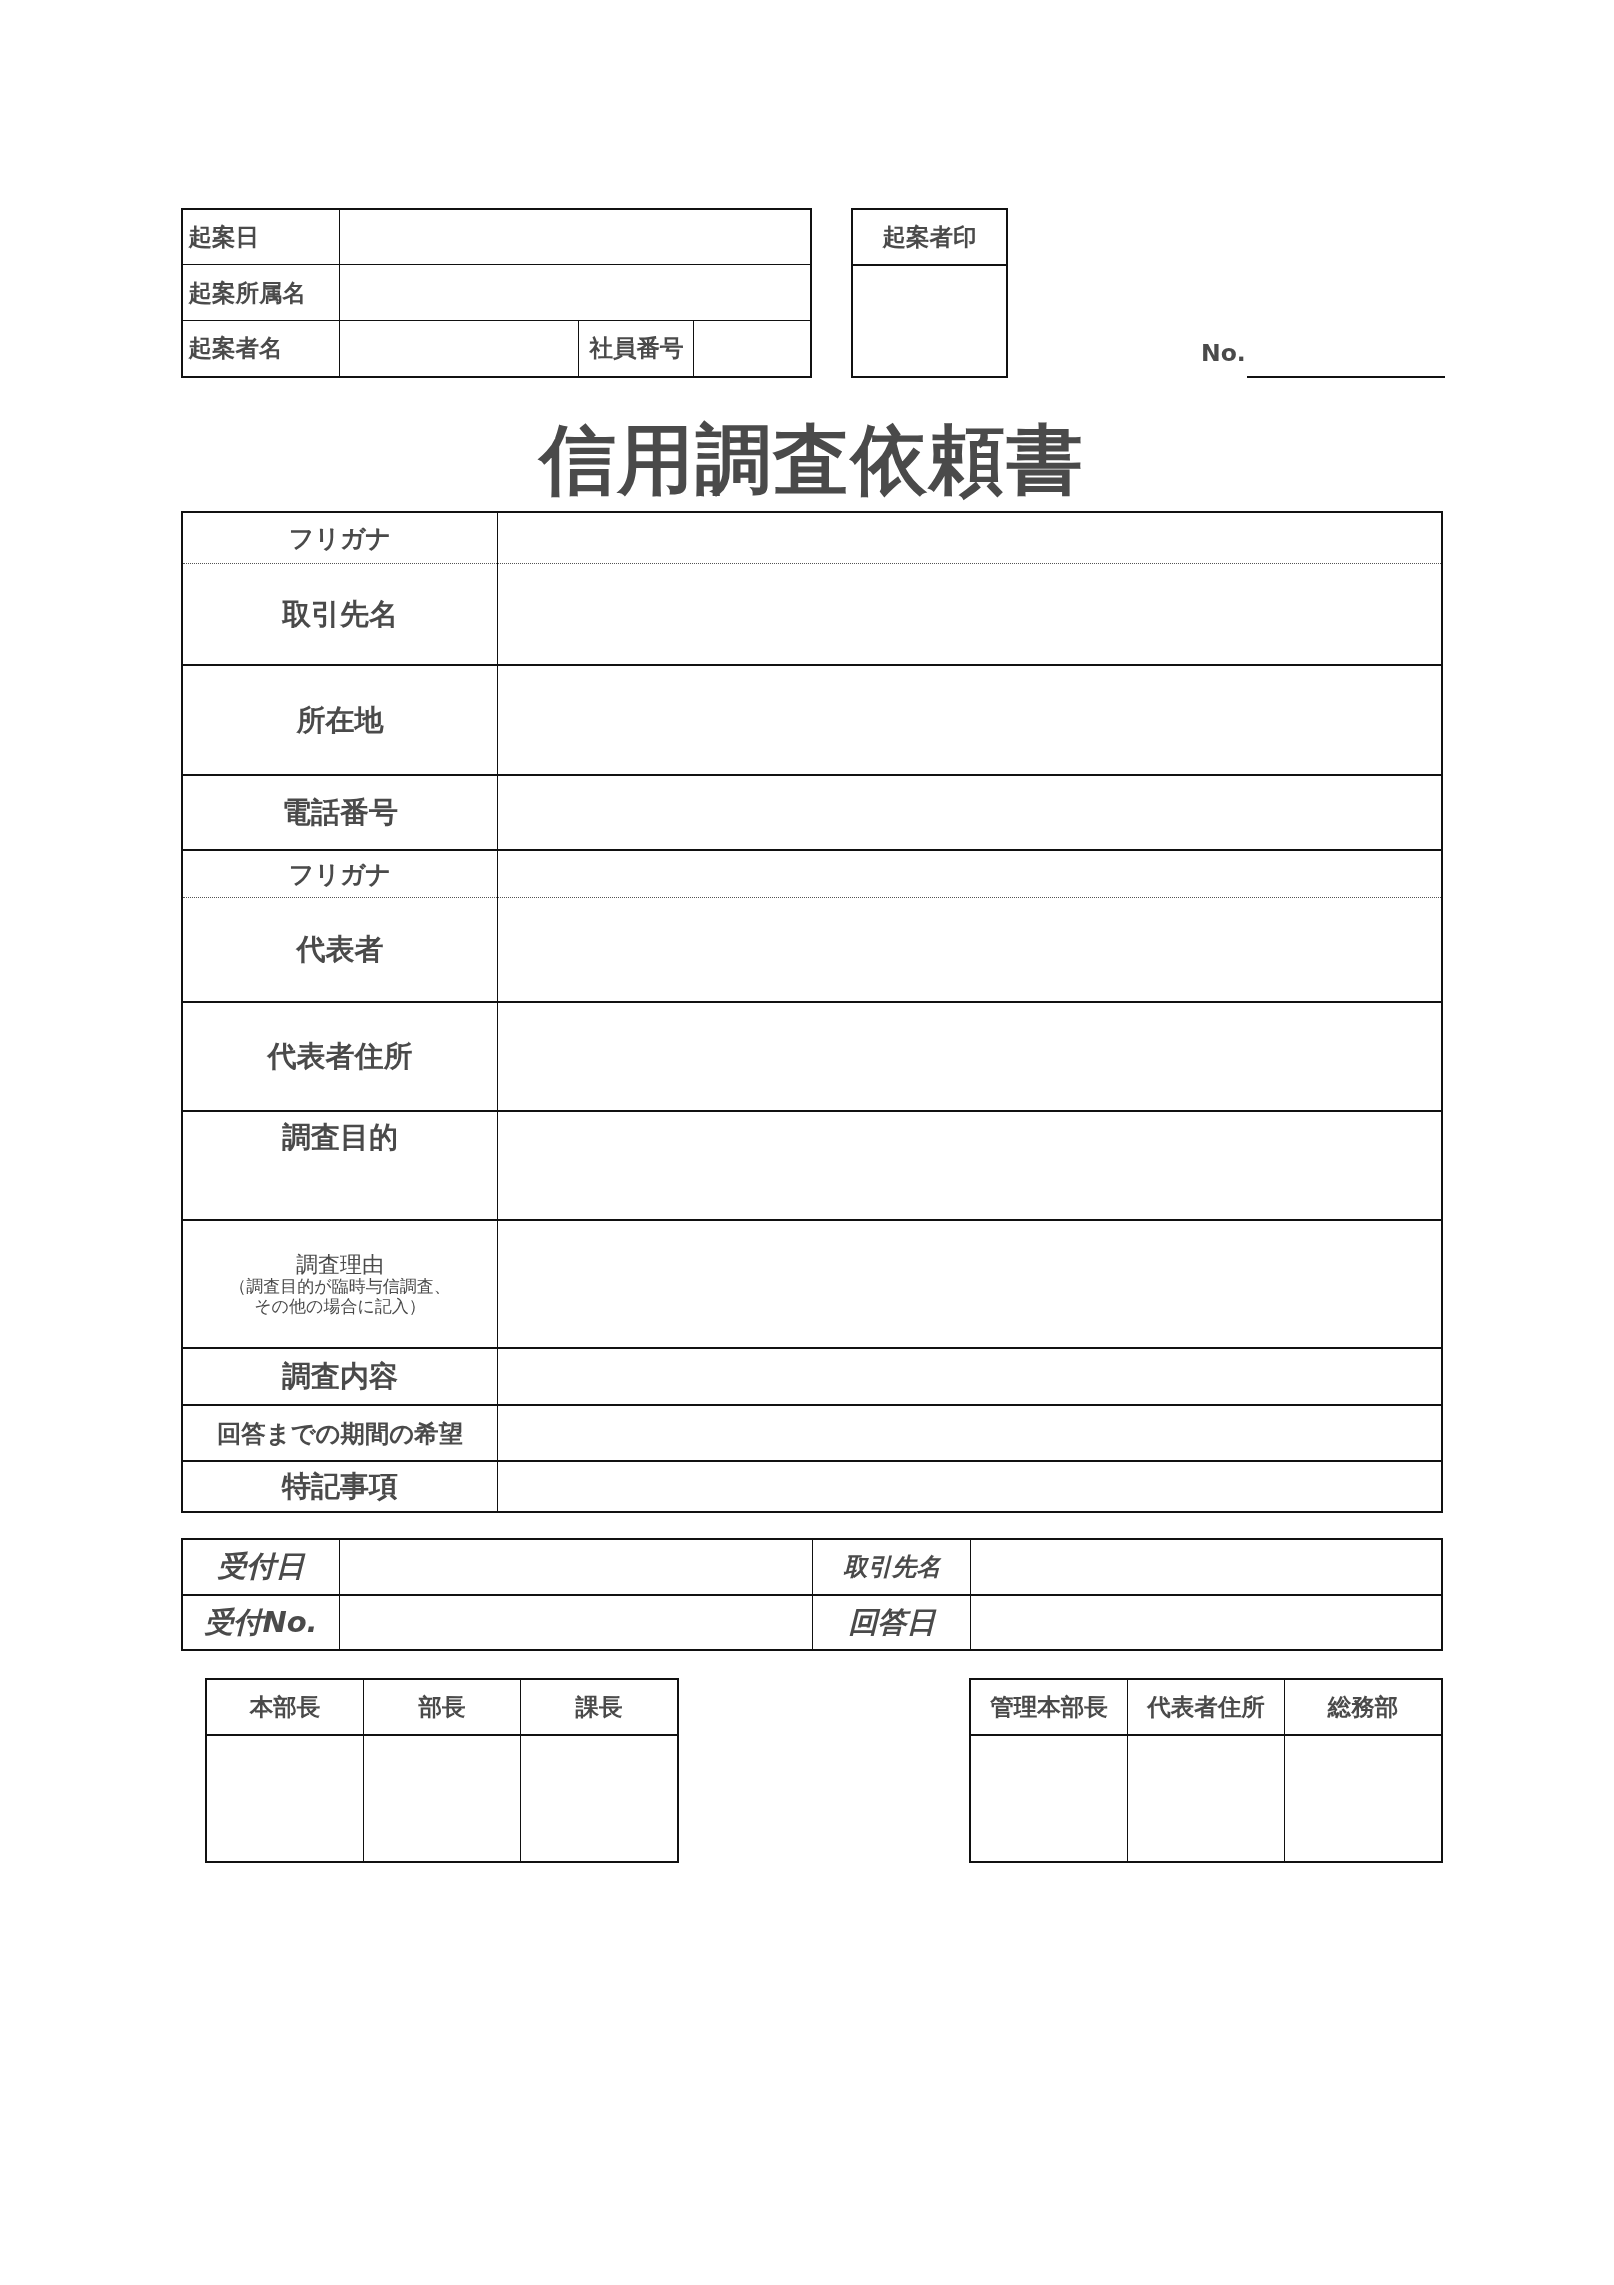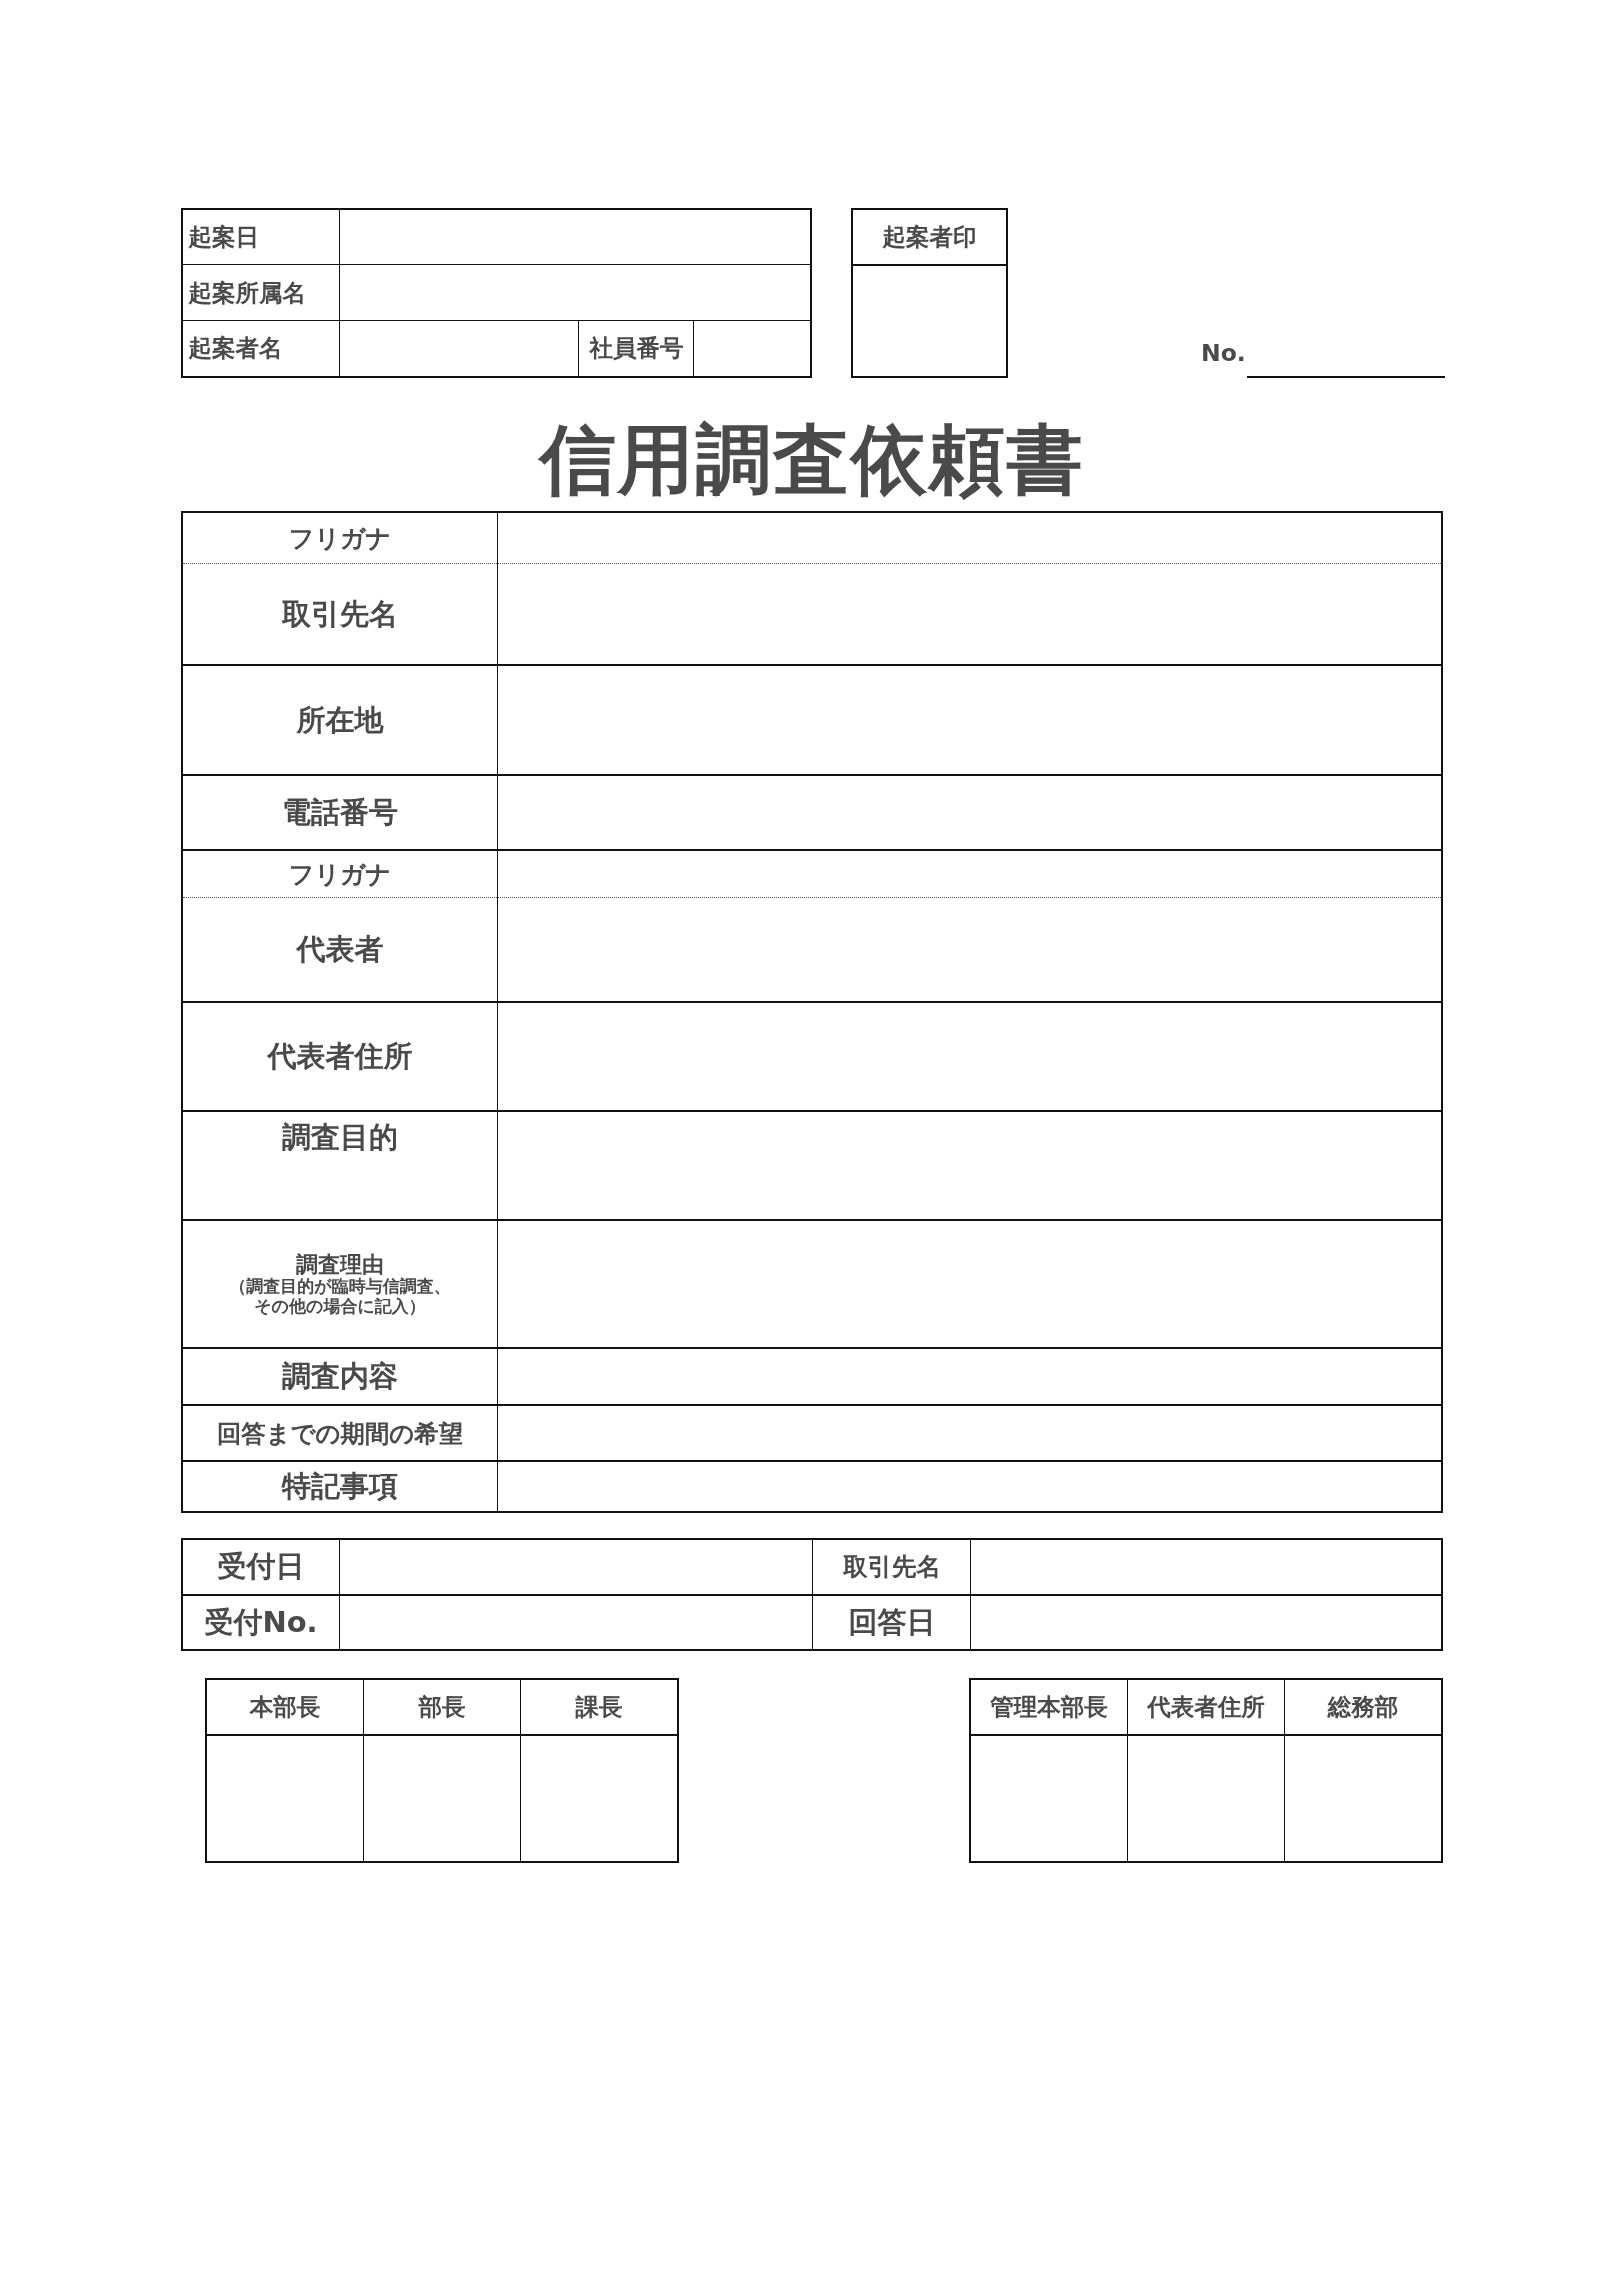--- a/index.html
+++ b/index.html
@@ -78,38 +78,38 @@
 
   <div class="lbl c" style="left:0;width:314px;top:386px;height:101px;font-size:29px">代表者</div>
   <div class="inp" style="left:318px;right:0;top:386px;height:101px"></div>
 
   <div class="lbl c" style="left:0;width:314px;top:490px;height:107px;font-size:29px">代表者住所</div>
   <div class="inp" style="left:318px;right:0;top:490px;height:107px"></div>
 
   <div class="lbl c" style="left:0;width:314px;top:572px;height:106px;font-size:29px">調査目的</div>
   <div class="inp" style="left:318px;right:0;top:600px;height:106px"></div>
 
-  <div class="abs" style="left:0;width:314px;top:708px;height:126px;display:flex;flex-direction:column;align-items:center;justify-content:center;font-weight:bold;line-height:1.15">
+  <div class="abs" style="left:0;width:314px;top:708px;height:126px;display:flex;flex-direction:column;align-items:center;justify-content:center;font-weight:normal;line-height:1.15">
     <div style="font-size:22px">調査理由</div>
     <div style="font-size:17px">（調査目的が臨時与信調査、</div>
     <div style="font-size:17px">その他の場合に記入）</div>
   </div>
   <div class="inp" style="left:318px;right:0;top:708px;height:126px"></div>
 
   <div class="lbl c" style="left:0;width:314px;top:837px;height:54px;font-size:29px">調査内容</div>
   <div class="inp" style="left:318px;right:0;top:837px;height:54px"></div>
 
   <div class="lbl c" style="left:0;width:314px;top:894px;height:53px;font-size:24.4px">回答までの期間の希望</div>
   <div class="inp" style="left:318px;right:0;top:894px;height:53px"></div>
 
   <div class="lbl c" style="left:0;width:314px;top:950px;height:47px;font-size:29px">特記事項</div>
   <div class="inp" style="left:318px;right:0;top:950px;height:47px"></div>
 </div>
 
-<div class="abs box" style="left:181px;top:1538px;width:1262px;height:113px;">
+<div class="abs box" style="left:181px;top:1538px;width:1262px;height:113px;font-style:italic;">
   <div class="hl thick" style="top:54px"></div>
   <div class="vl" style="left:156px"></div>
   <div class="vl" style="left:629px"></div>
   <div class="vl" style="left:787px"></div>
 
   <div class="lbl c" style="left:0;width:156px;top:0;height:54px;font-size:29px">受付日</div>
   <div class="inp" style="left:159px;width:468px;top:0;height:54px"></div>
   <div class="lbl c" style="left:631px;width:156px;top:0;height:54px;font-size:24.4px">取引先名</div>
   <div class="inp" style="left:791px;right:0;top:0;height:54px"></div>
 

